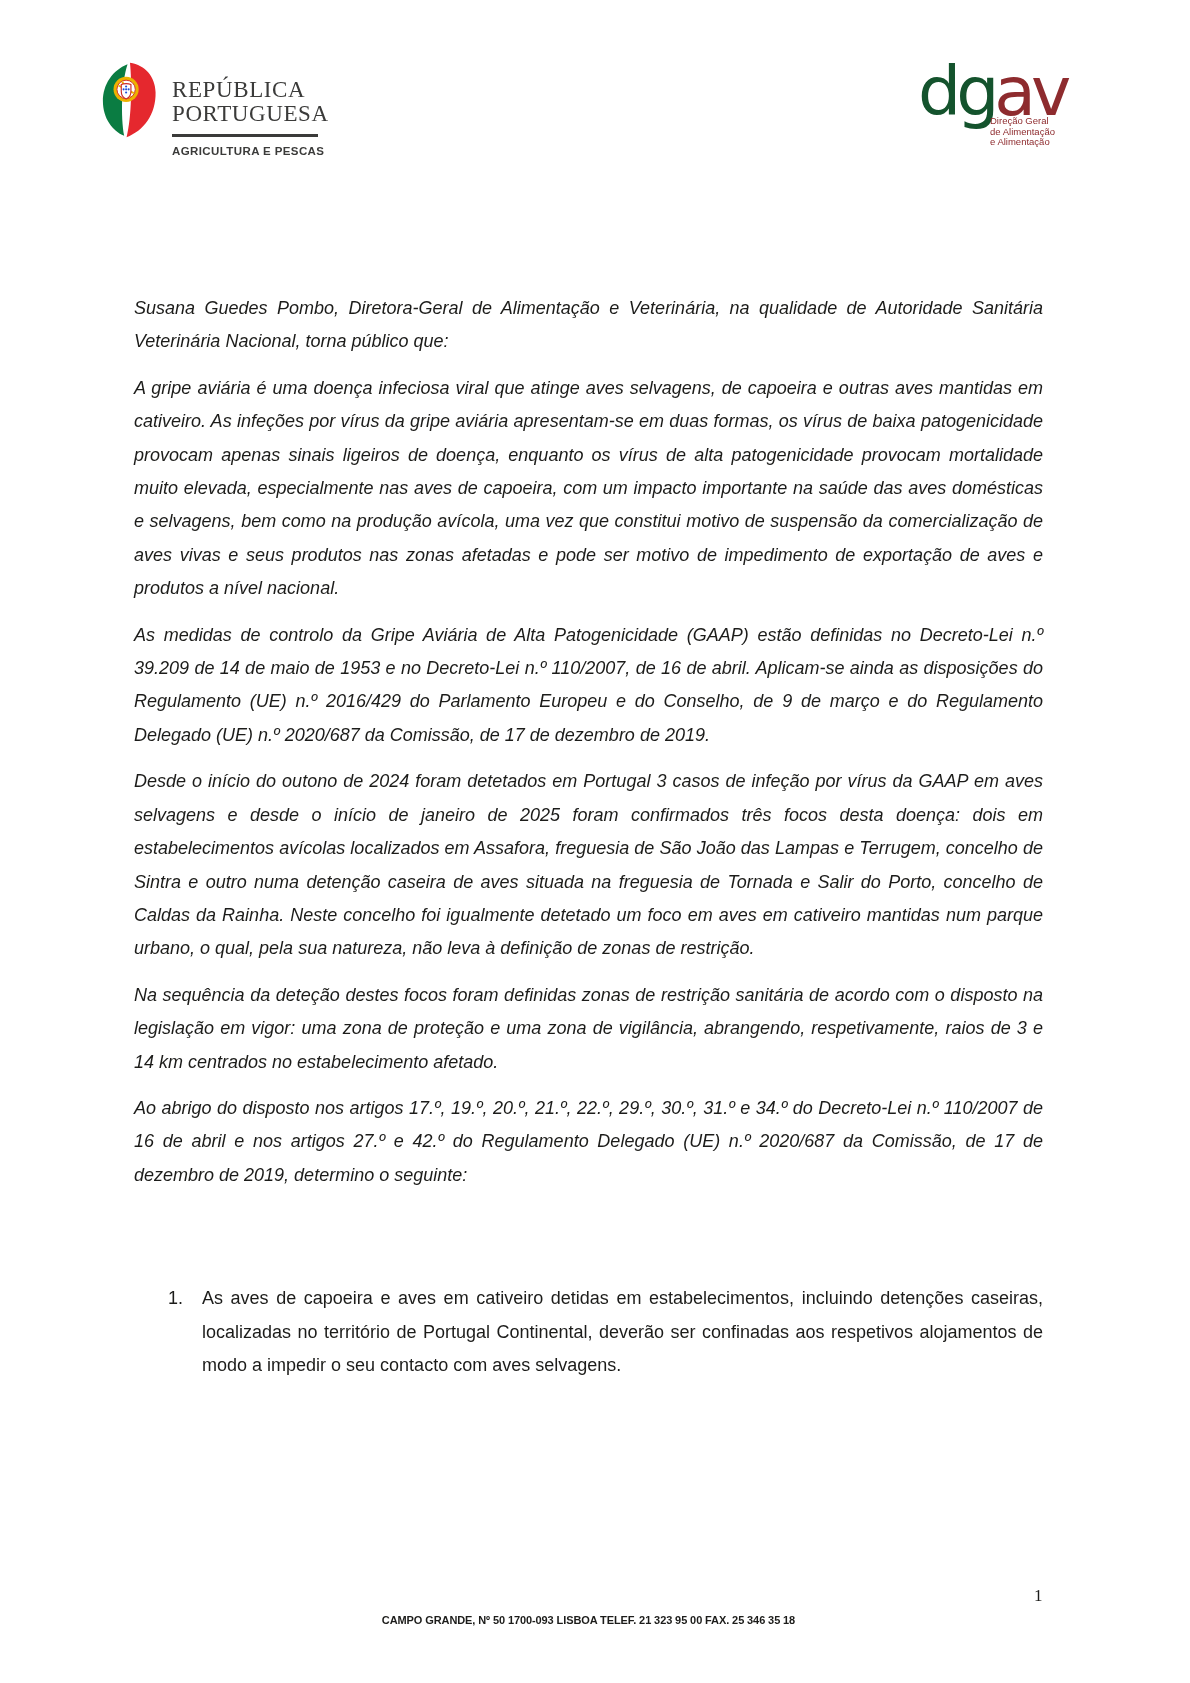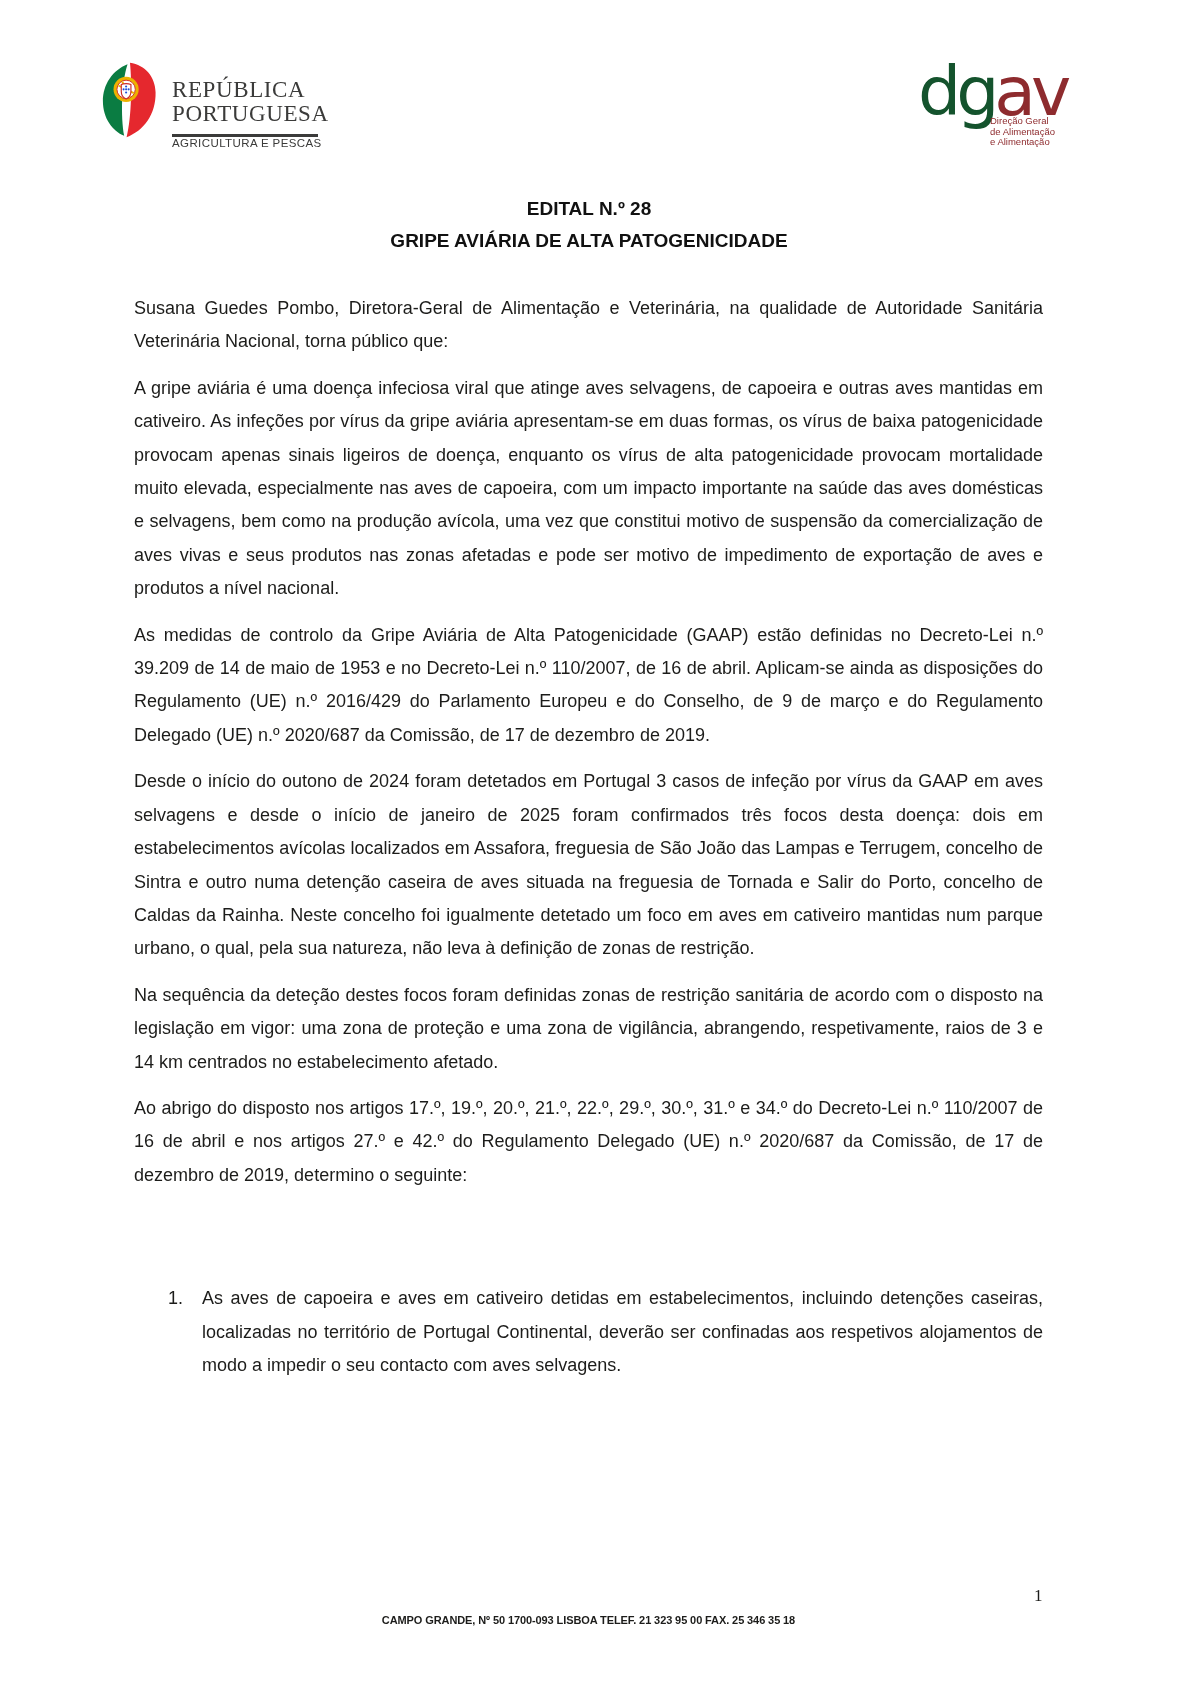--- a/index.html
+++ b/index.html
@@ -17,21 +17,22 @@
   .gov-logo { position:absolute; top:62px; left:100px; }
   .gov-flag { position:absolute; top:0; left:0; }
   .gov-text { position:absolute; top:16px; left:72px; width:220px; }
   .gov-brand {
     font-family:"Liberation Serif", serif;
     font-size:23px; line-height:23.5px; letter-spacing:0.6px;
     color:#3b3b3a; font-weight:500;
   }
   .gov-rule { margin-top:9px; width:146px; height:3px; background:#3b3b3a; }
   .gov-dept {
-    font-size:11.5px; font-weight:normal; letter-spacing:0.4px;
+    margin-top:8px;
+    font-size:11.5px; font-weight:bold; letter-spacing:0.4px;
     color:#3b3b3a;
   }
 
   
   .dgav { position:absolute; top:58px; left:918px; width:160px; }
   .dgav-acronym {
     font-family:"DejaVu Sans", sans-serif;
     font-size:68px; line-height:68px; letter-spacing:-5px; font-weight:500;
   }
   .dgav-dg { color:#14532d; }
@@ -48,20 +49,21 @@
     text-align:center; font-weight:bold; font-size:19px; line-height:32px;
     color:#111111;
   }
 
   
   .body-text { position:absolute; top:292px; left:134px; width:909px; }
   .body-text p {
     margin:0 0 13px 0;
     font-size:18px; line-height:33.4px;
     text-align:justify;
+    font-style:italic;
   }
   .body-list { margin:90px 0 0 0; padding:0; list-style:none; }
   .body-list li {
     position:relative;
     padding-left:68px;
     font-size:18px; line-height:33.4px;
     text-align:justify;
   }
   .li-num { position:absolute; left:34px; top:0; }
 
@@ -115,24 +117,20 @@
     <div class="dgav-acronym">
       <span class="dgav-dg">dg</span><span class="dgav-av">av</span>
     </div>
     <div class="dgav-caption">
       <div>Direção Geral</div>
       <div>de Alimentação</div>
       <div>e Alimentação</div>
     </div>
   </div>
 
-  <div class="doc-title">
-    <div>EDITAL N.º 28</div>
-    <div>GRIPE AVIÁRIA DE ALTA PATOGENICIDADE</div>
-  </div>
 
   <div class="body-text">
     <p>Susana Guedes Pombo, Diretora-Geral de Alimentação e Veterinária, na qualidade de Autoridade Sanitária Veterinária Nacional, torna público que:</p>
     <p>A gripe aviária é uma doença infeciosa viral que atinge aves selvagens, de capoeira e outras aves mantidas em cativeiro. As infeções por vírus da gripe aviária apresentam-se em duas formas, os vírus de baixa patogenicidade provocam apenas sinais ligeiros de doença, enquanto os vírus de alta patogenicidade provocam mortalidade muito elevada, especialmente nas aves de capoeira, com um impacto importante na saúde das aves domésticas e selvagens, bem como na produção avícola, uma vez que constitui motivo de suspensão da comercialização de aves vivas e seus produtos nas zonas afetadas e pode ser motivo de impedimento de exportação de aves e produtos a nível nacional.</p>
     <p>As medidas de controlo da Gripe Aviária de Alta Patogenicidade (GAAP) estão definidas no Decreto-Lei n.º 39.209 de 14 de maio de 1953 e no Decreto-Lei n.º 110/2007, de 16 de abril. Aplicam-se ainda as disposições do Regulamento (UE) n.º 2016/429 do Parlamento Europeu e do Conselho, de 9 de março e do Regulamento Delegado (UE) n.º 2020/687 da Comissão, de 17 de dezembro de 2019.</p>
     <p>Desde o início do outono de 2024 foram detetados em Portugal 3 casos de infeção por vírus da GAAP em aves selvagens e desde o início de janeiro de 2025 foram confirmados três focos desta doença: dois em estabelecimentos avícolas localizados em Assafora, freguesia de São João das Lampas e Terrugem, concelho de Sintra e outro numa detenção caseira de aves situada na freguesia de Tornada e Salir do Porto, concelho de Caldas da Rainha. Neste concelho foi igualmente detetado um foco em aves em cativeiro mantidas num parque urbano, o qual, pela sua natureza, não leva à definição de zonas de restrição.</p>
     <p>Na sequência da deteção destes focos foram definidas zonas de restrição sanitária de acordo com o disposto na legislação em vigor: uma zona de proteção e uma zona de vigilância, abrangendo, respetivamente, raios de 3 e 14 km centrados no estabelecimento afetado.</p>
     <p>Ao abrigo do disposto nos artigos 17.º, 19.º, 20.º, 21.º, 22.º, 29.º, 30.º, 31.º e 34.º do Decreto-Lei n.º 110/2007 de 16 de abril e nos artigos 27.º e 42.º do Regulamento Delegado (UE) n.º 2020/687 da Comissão, de 17 de dezembro de 2019, determino o seguinte:</p>
 
     <ol class="body-list">

